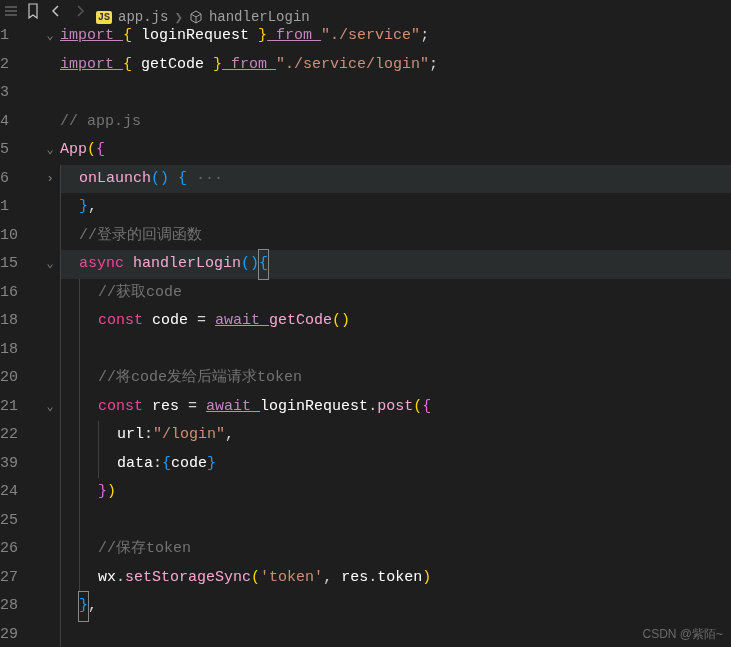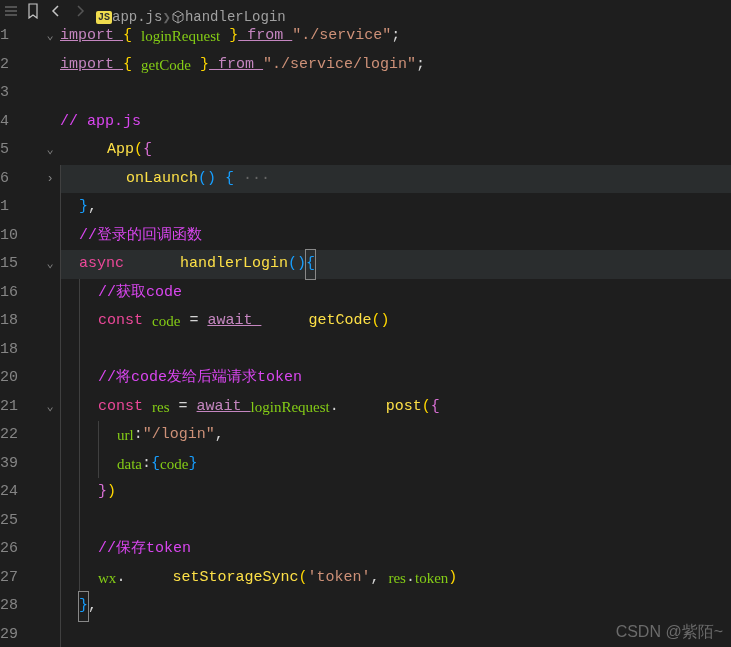--- a/index.html
+++ b/index.html
@@ -18,20 +18,21 @@
       align-items: center;
       height: 22px;
       padding: 0 4px;
       gap: 8px;
       color: #858585;
     }
     .top-bar svg { display: block; }
     .breadcrumb {
       display: flex;
       align-items: center;
+      gap: 6px;
       color: #a0a0a0;
       font-size: 14px;
       margin-top: 12px;
     }
     .breadcrumb .sep { color: #666; }
     .js-badge {
       background: #f0dc4e;
       color: #323330;
       font-weight: bold;
       font-size: 10px;
@@ -66,44 +67,44 @@
     .line.highlight { background: #2a2d2e; }
     .indent-guide {
       display: inline-block;
       border-left: 1px solid #404040;
       height: 28.5px;
       vertical-align: top;
     }
     .tok-keyword { color: #c586c0; text-decoration: underline; }
     .tok-keyword2 { color: #ec4899; }
     .tok-punc { color: #d4d4d4; }
-    .tok-ident { color: #84cc16; font-family: Liberation Serif, serif; }
-    .tok-func { color: #fde047; margin-left: 47px; }
+    .tok-ident { color: #ffffff; }
+    .tok-func { color: #f9a8d4; }
     .tok-string { color: #ce9178; }
-    .tok-comment { color: #d946ef; }
+    .tok-comment { color: #737373; }
     .tok-brace-y { color: #ffd700; }
     .tok-brace-p { color: #da70d6; }
     .tok-brace-b { color: #179fff; }
     .bracket-box {
       border: 1px solid #888;
       margin: 0 -1px;
     }
     .fold-chevron {
       display: inline-block;
       width: 12px;
       text-align: center;
       cursor: pointer;
     }
     .ellipsis { color: #666; }
     .watermark {
       position: absolute;
       bottom: 4px;
       right: 8px;
       color: #6b6b6b;
-      font-size: 16px;
+      font-size: 12px;
       font-family: sans-serif;
     }
   </style>
 </head>
 <body>
 
 <div class="top-bar">
   <span>
     <svg width="14" height="14" viewBox="0 0 14 14">
         <path d="M1 3h12M1 7h12M1 11h12" stroke="#858585" stroke-width="1.2"></path>

